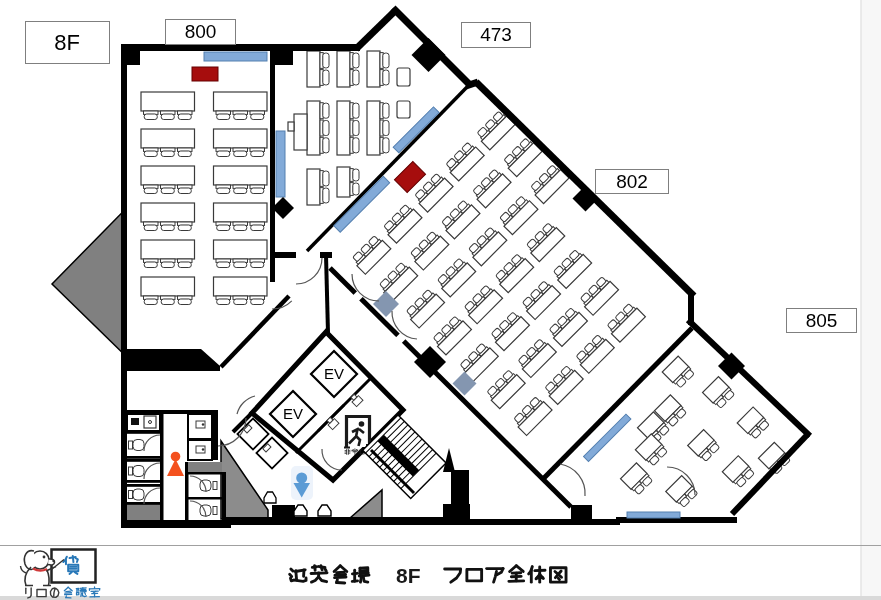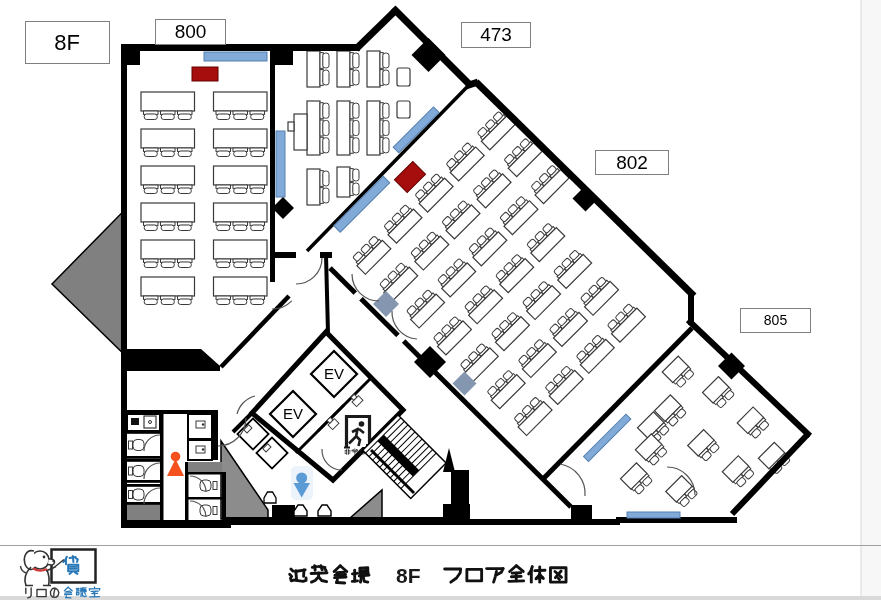--- a/index.html
+++ b/index.html
@@ -968,27 +968,27 @@
       <g transform="translate(548.0,564.5) scale(0.2050)" fill="none" stroke="#111" stroke-width="14" stroke-linecap="round" stroke-linejoin="round">
         <path d="M 12,16 L 88,16 L 88,86 L 12,86 L 12,16"></path>
         <path d="M 34,34 L 66,62"></path>
         <path d="M 64,32 L 36,64"></path>
         <path d="M 50,66 L 56,74"></path>
       </g>
 </svg>
 
 <div class="box" style="left:24.5px;top:20.5px;width:83px;height:41px;font-size:22px;line-height:41px">8F</div>
 
-<div class="box" style="left:155px;top:19px;width:69px;height:24px;font-size:19px;line-height:24px">800</div>
+<div class="box" style="left:165px;top:19px;width:69px;height:24px;font-size:19px;line-height:24px">800</div>
 
 <div class="box" style="left:461px;top:22px;width:68px;height:24px;font-size:19px;line-height:24px">473</div>
 
-<div class="box" style="left:595px;top:150px;width:72px;height:23px;font-size:19px;line-height:23px">802</div>
-
-<div class="box" style="left:740px;top:308px;width:69px;height:23px;font-size:14px;line-height:23px">805</div>
+<div class="box" style="left:595px;top:169px;width:72px;height:23px;font-size:19px;line-height:23px">802</div>
+
+<div class="box" style="left:786px;top:308px;width:69px;height:23px;font-size:19px;line-height:23px">805</div>
 
 <div class="footer-line"></div>
 
 <div class="bottband"></div>
 
 <svg style="position:absolute;left:0;top:540px" width="240" height="60" viewBox="0 0 240 60">
 <g>
 <rect x="51.5" y="9.5" width="44" height="33" fill="#fff" stroke="#222" stroke-width="2.5"></rect>
 <g transform="translate(62.0,15.0) scale(0.2200)" fill="none" stroke="#2878b8" stroke-width="9" stroke-linecap="round" stroke-linejoin="round">
           <path d="M 22,8 L 14,24 L 6,32"></path>

